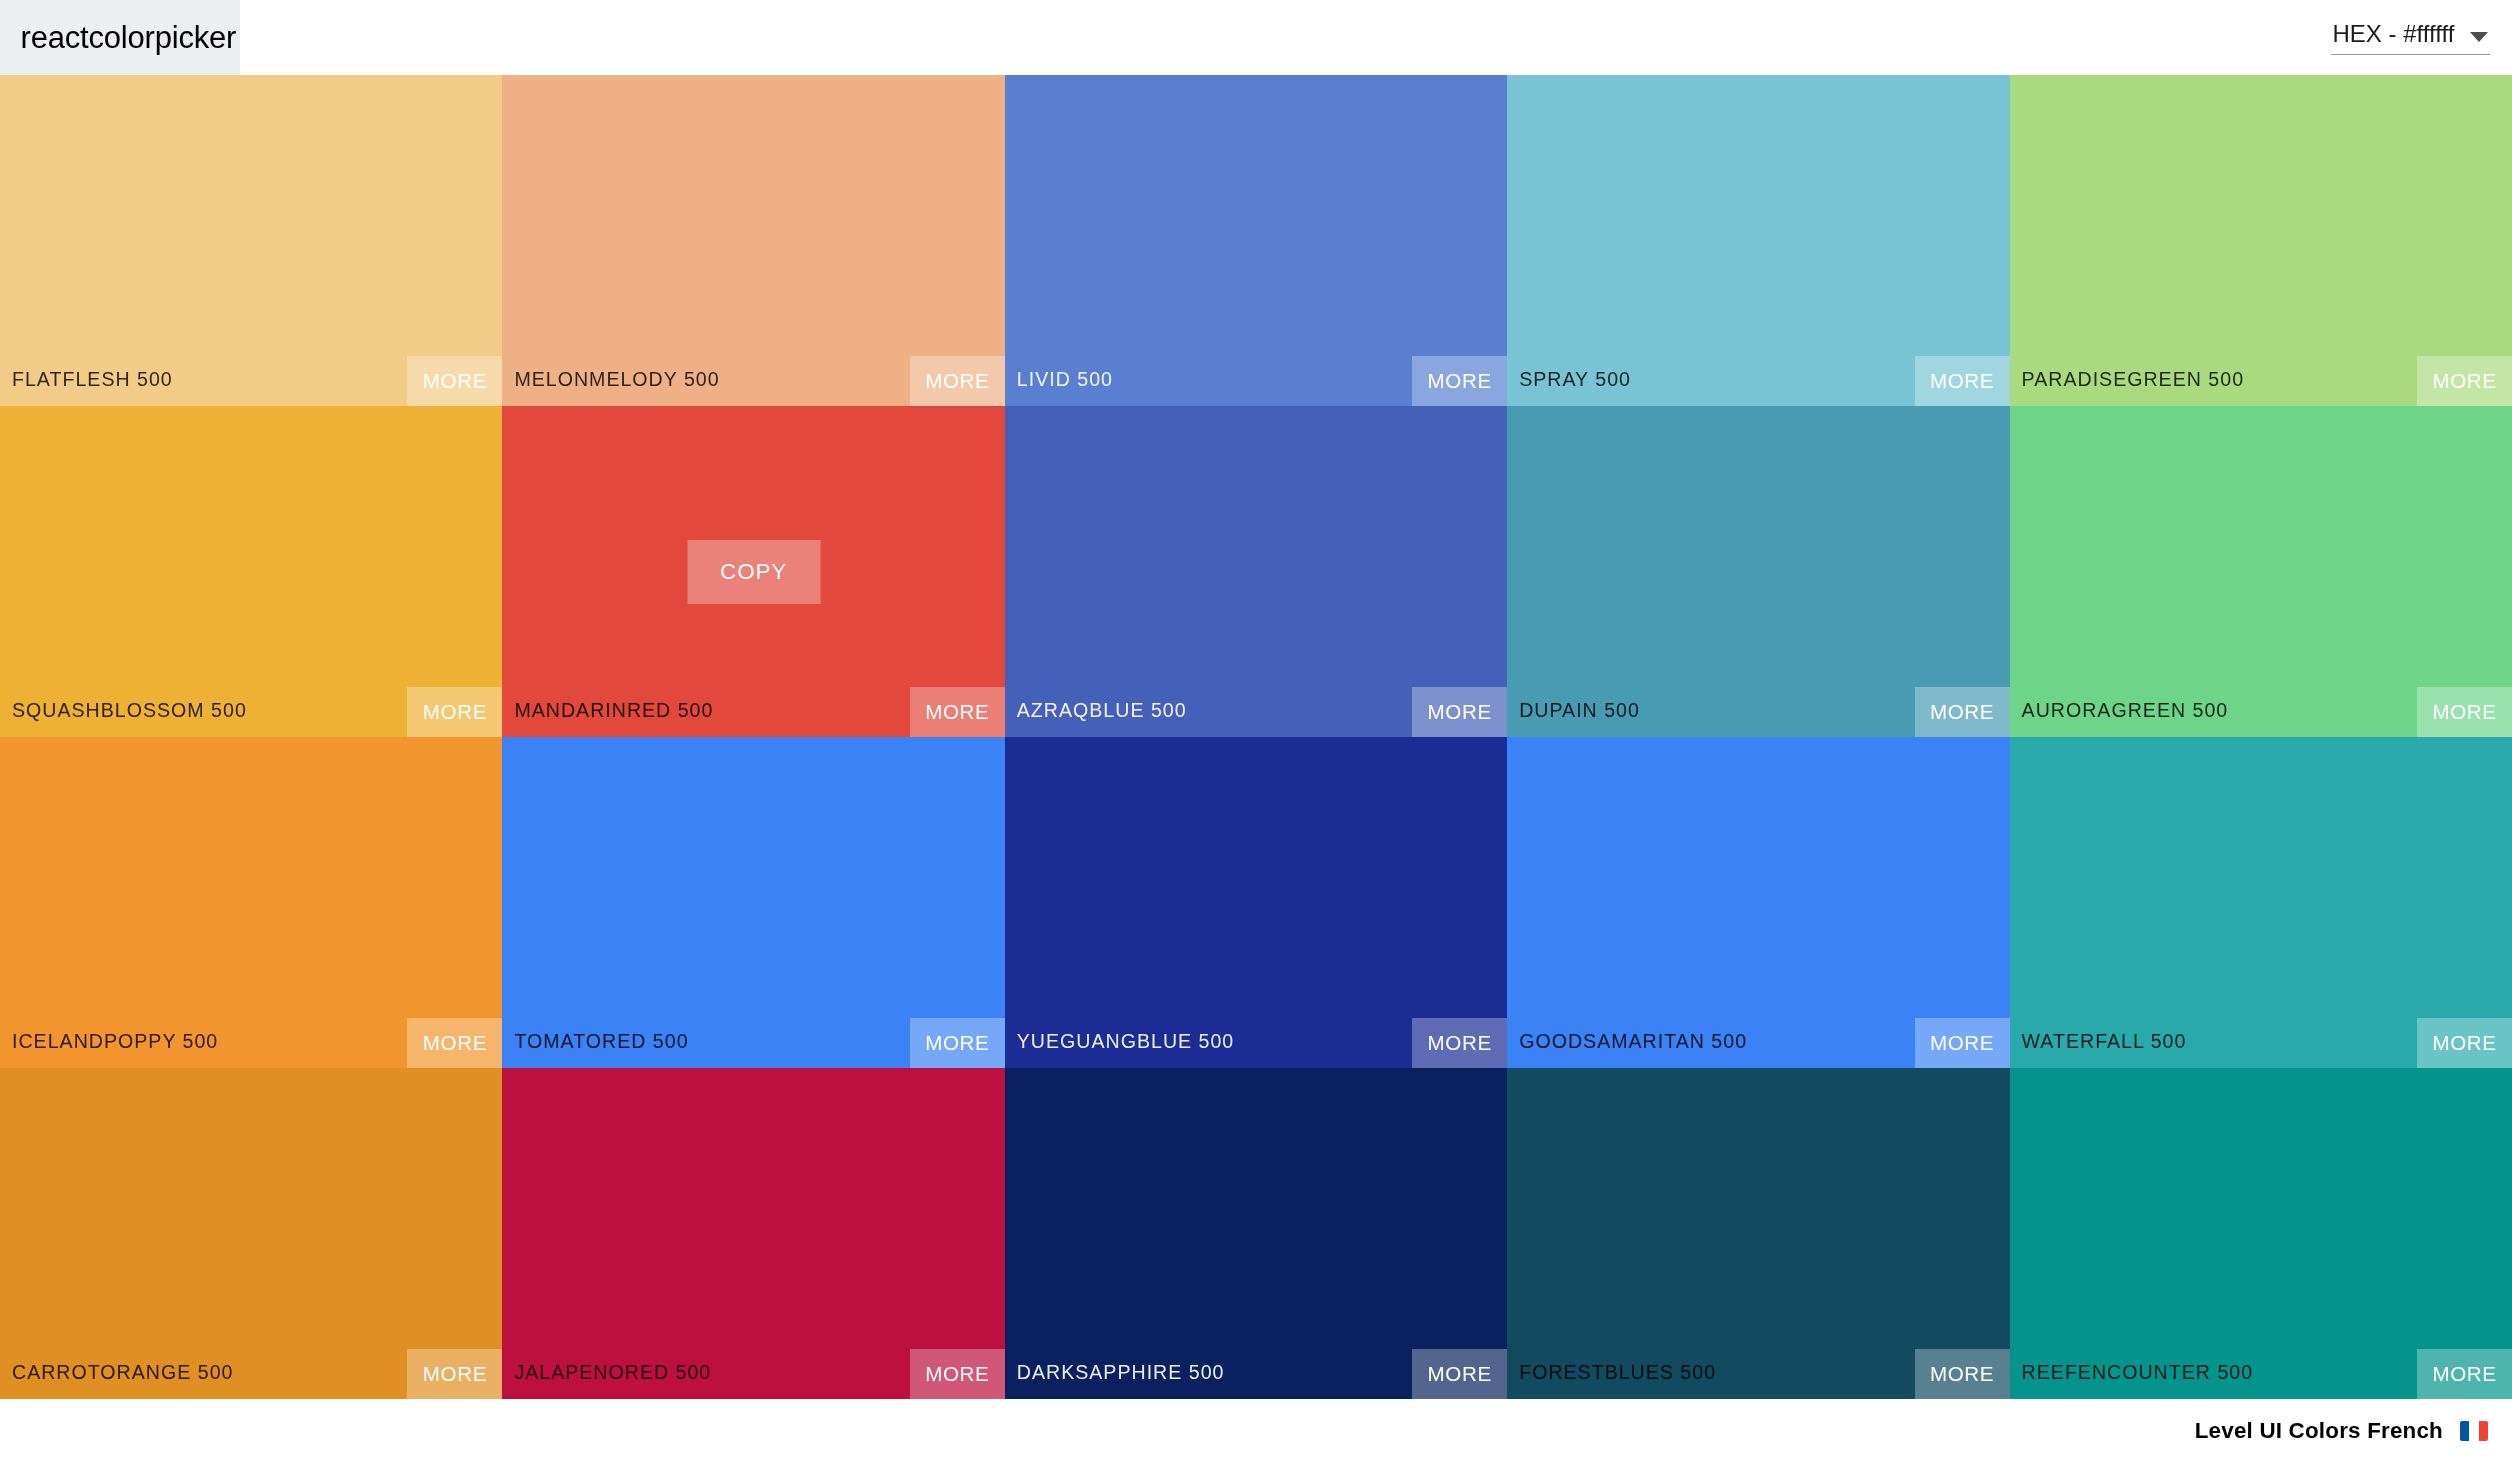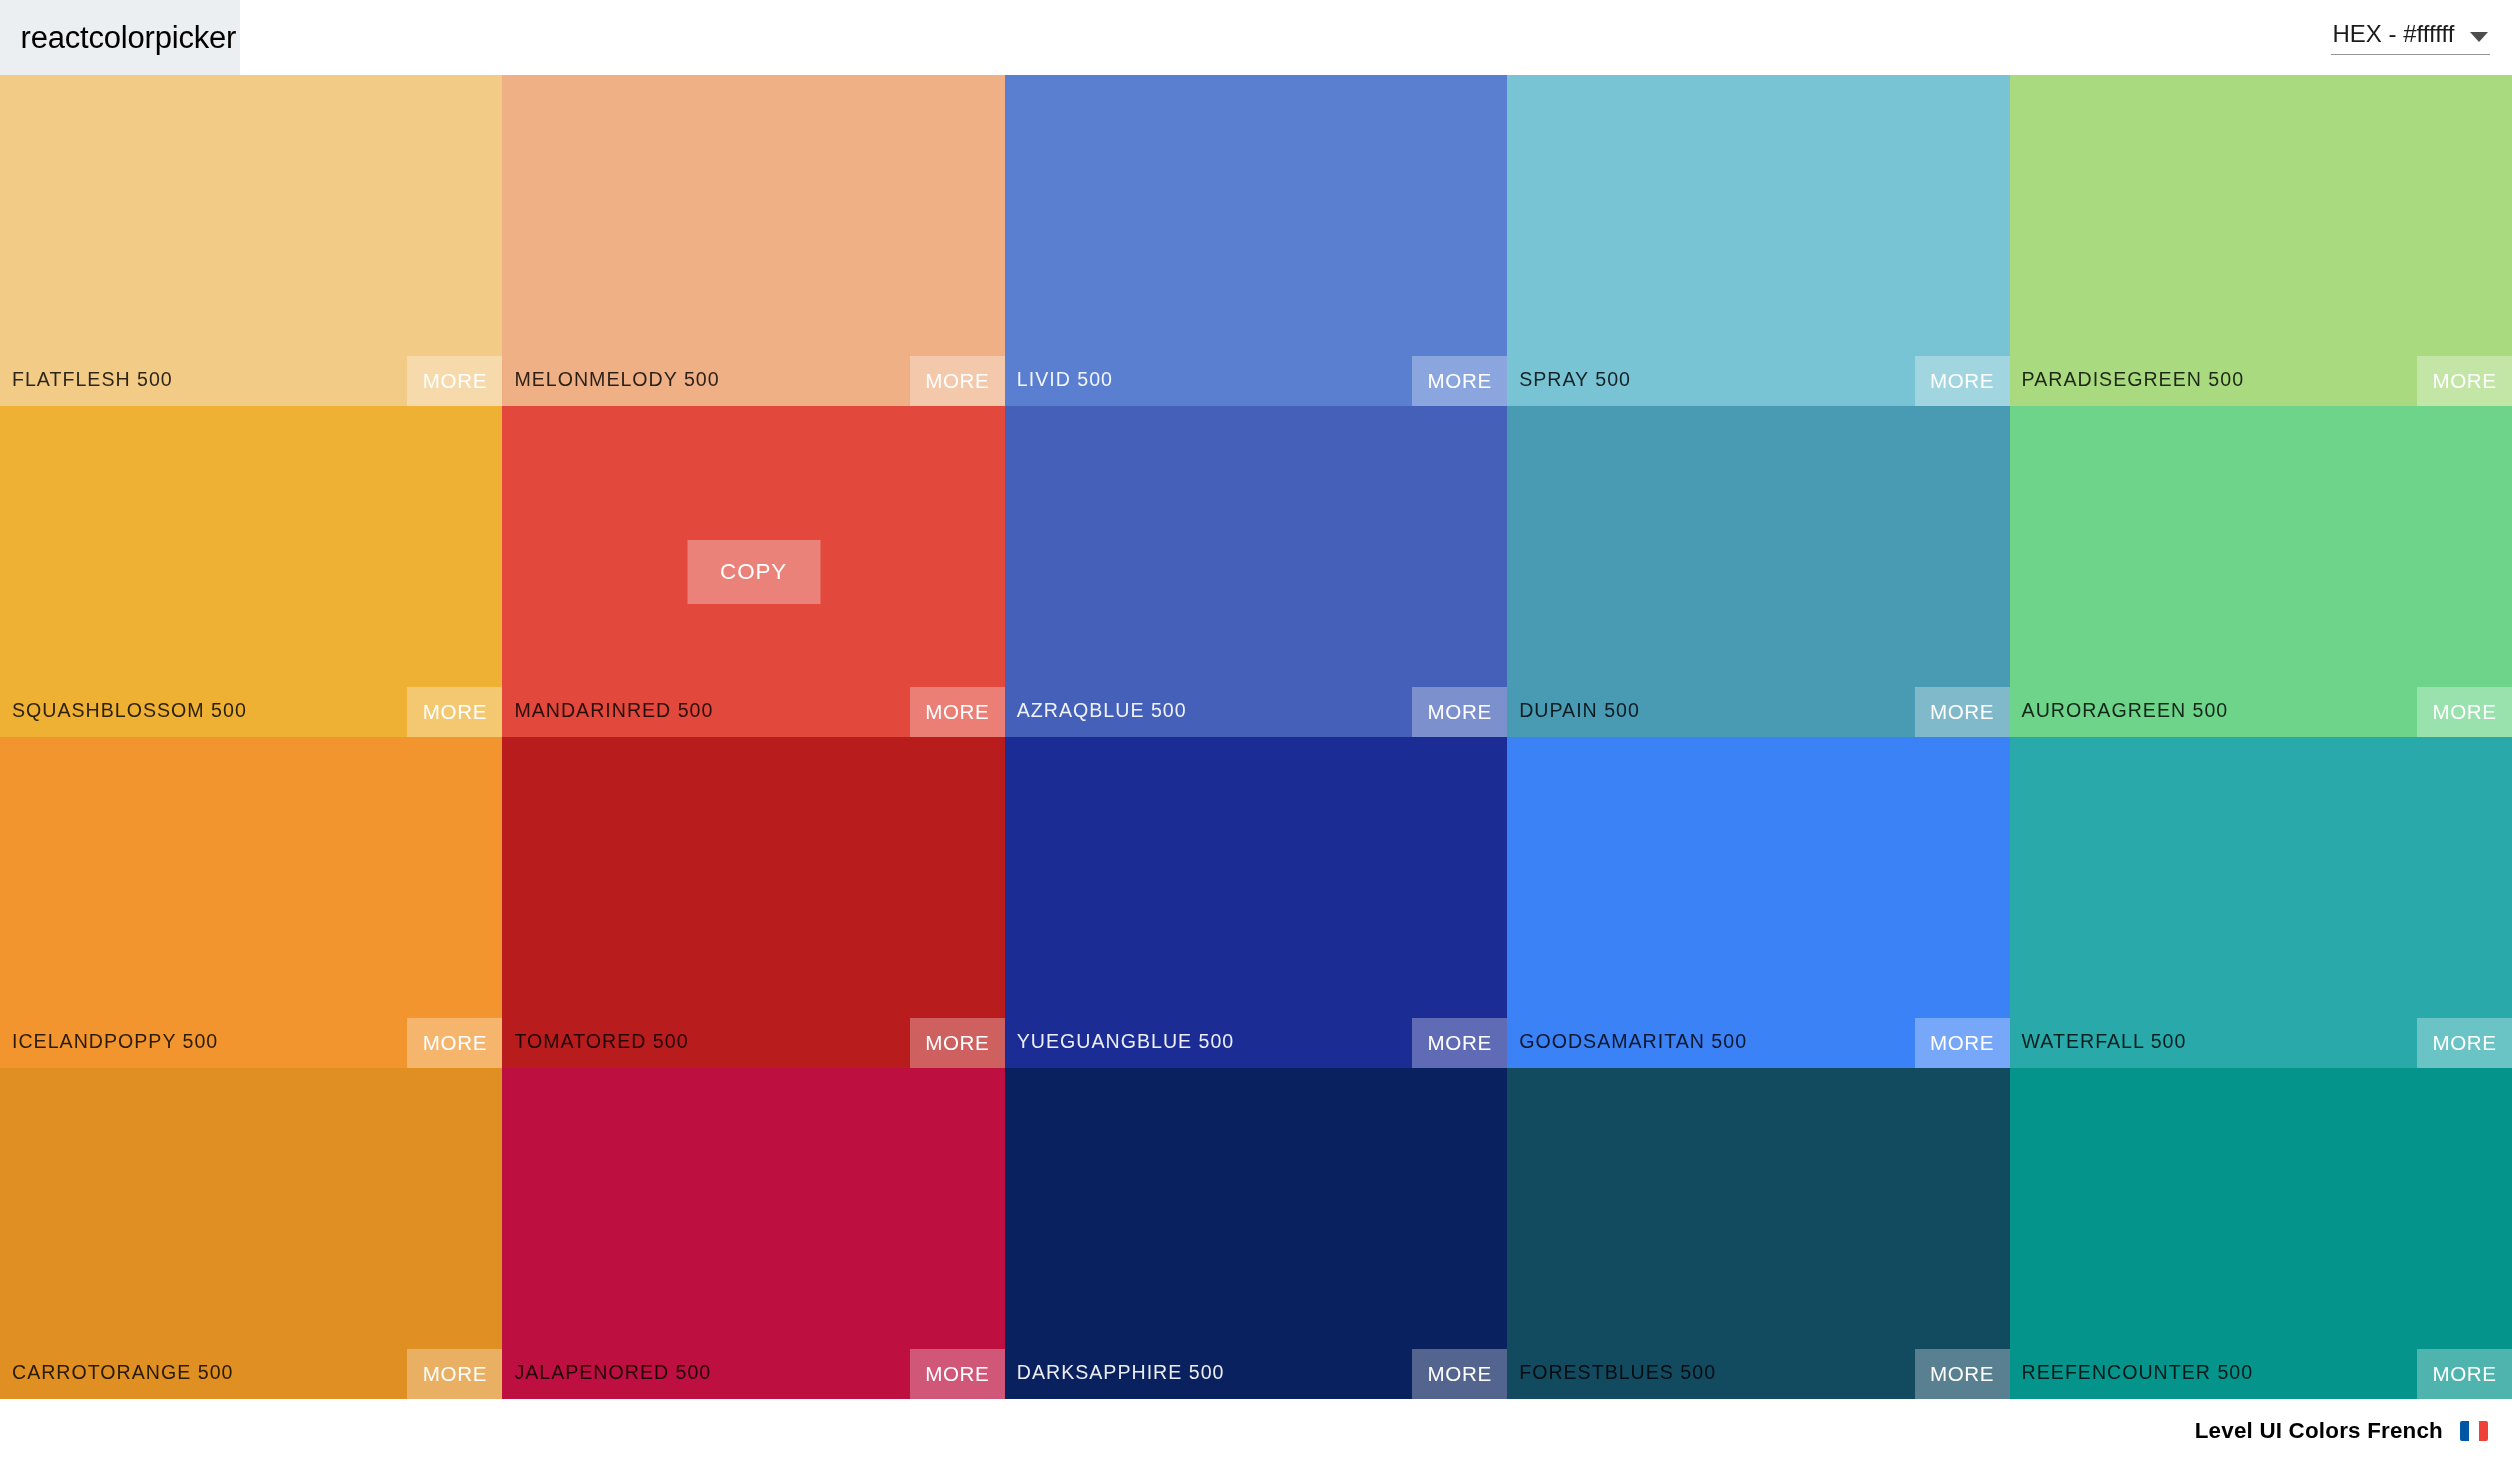--- a/index.html
+++ b/index.html
@@ -271,21 +271,21 @@
         <span class="more-btn">MORE</span>
       </div>
       <div class="swatch" style="background: rgb(109, 212, 138);">
         <span class="swatch-name dark">AURORAGREEN 500</span>
         <span class="more-btn">MORE</span>
       </div>
       <div class="swatch" style="background: rgb(242, 149, 47);">
         <span class="swatch-name dark">ICELANDPOPPY 500</span>
         <span class="more-btn">MORE</span>
       </div>
-      <div class="swatch" style="background: #b91c1c;">
+      <div class="swatch" style="background: #3b82f6;">
         <span class="swatch-name dark">TOMATORED 500</span>
         <span class="more-btn">MORE</span>
       </div>
       <div class="swatch" style="background: rgb(27, 45, 149);">
         <span class="swatch-name light">YUEGUANGBLUE 500</span>
         <span class="more-btn">MORE</span>
       </div>
       <div class="swatch" style="background: #3b82f6;">
         <span class="swatch-name dark">GOODSAMARITAN 500</span>
         <span class="more-btn">MORE</span>

